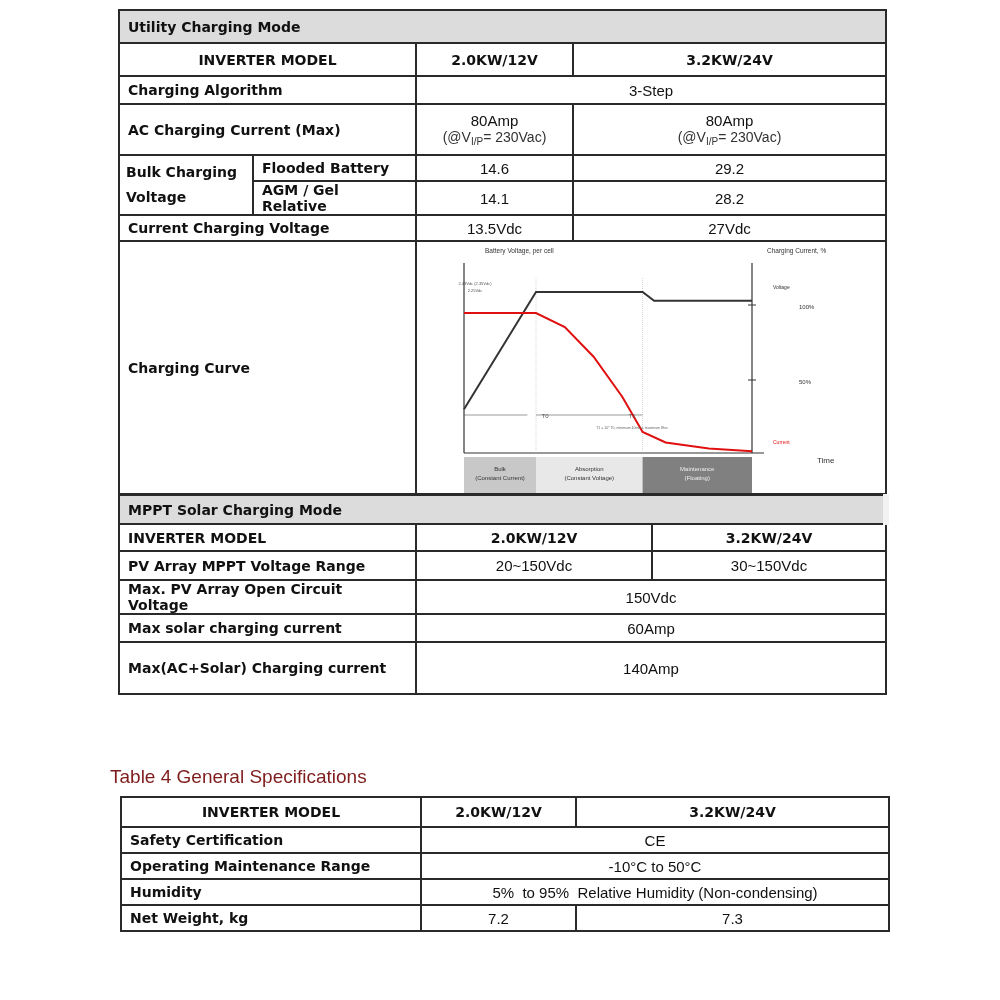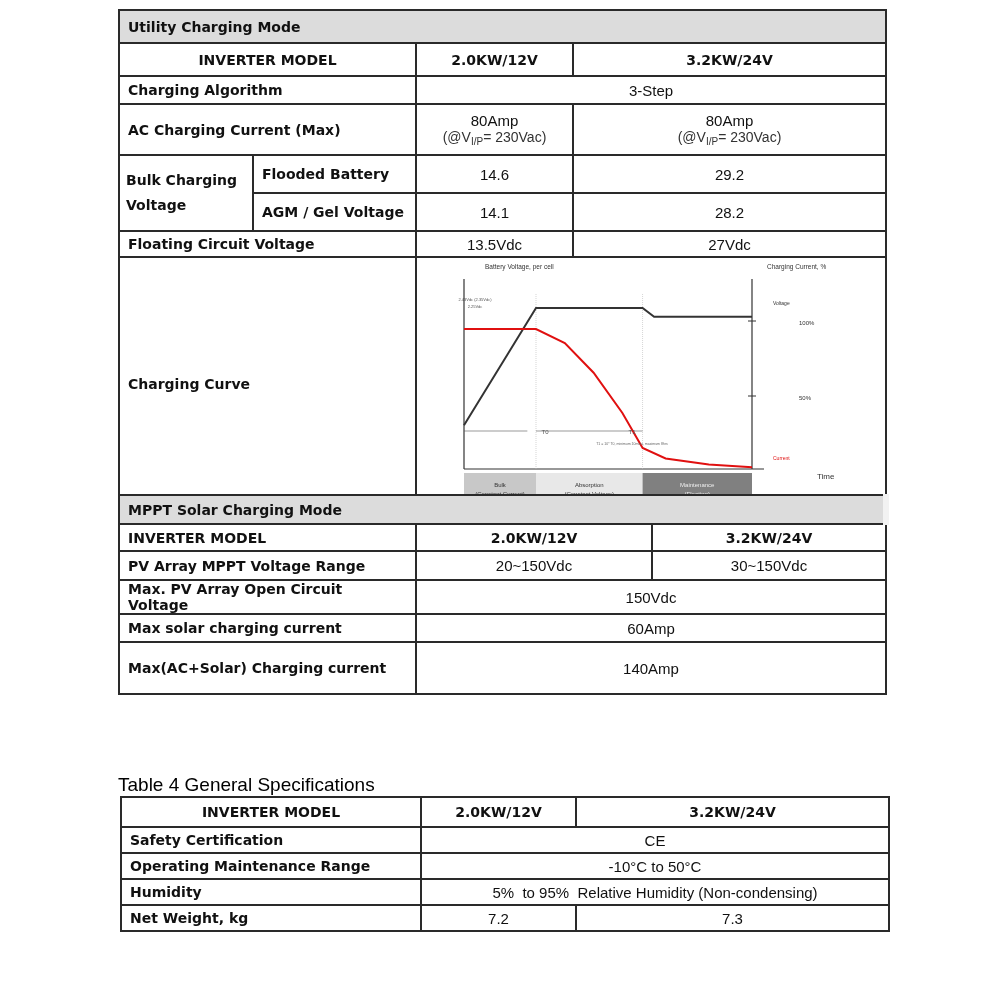--- a/index.html
+++ b/index.html
@@ -10,21 +10,21 @@
   td { border: 2px solid #2a2a2a; padding: 0 8px; font-size: 14px; vertical-align: middle; margin-left: 41px; }
   .b { font-weight: bold; }
   .c { text-align: center; font-family: "Liberation Sans", sans-serif; font-size: 15px; }
   .sec { background: #dcdcdc; font-weight: bold; font-size: 14px; }
   .hdr { text-align: center; font-weight: bold; }
   .sub { font-size: 10px; vertical-align: -3px; }
   #t1 { left: 118px; top: 9px; width: 767px; }
   #t2 { left: 118px; top: 494px; width: 767px; }
   #t3 { left: 120px; top: 796px; width: 768px; }
   #caption { position: absolute; left: 110px; top: 766px; font-family: "Liberation Sans", sans-serif;
-             font-size: 19px; color: #000000; margin: 8px; font-weight: normal; }
+             font-size: 19px; color: #7f1d1d; margin: 0; font-weight: normal; }
   .curvecell { padding: 0; position: relative; }
   svg text { font-family: "Liberation Sans", sans-serif; }
 </style>
 </head>
 <body>
 
 <table id="t1">
   <colgroup>
       <col style="width:134px">
       <col style="width:163px">
@@ -49,35 +49,35 @@
     <td class="c">
       <div>80Amp</div>
       <div style="font-size:14px;color:#333"><span>(@V</span><span class="sub">I/P</span><span>= 230Vac)</span></div>
     </td>
     <td class="c">
       <div>80Amp</div>
       <div style="font-size:14px;color:#333"><span>(@V</span><span class="sub">I/P</span><span>= 230Vac)</span></div>
     </td>
   </tr>
   <tr style="height:26px">
-    <td rowspan="2" class="b" style="padding:12px 6px;line-height:25px">
+    <td rowspan="2" class="b" style="padding:4px 6px;line-height:25px">
       <div>Bulk Charging</div>
       <div>Voltage</div>
     </td>
     <td class="b">Flooded Battery</td>
     <td class="c">14.6</td>
     <td class="c">29.2</td>
   </tr>
   <tr style="height:26px">
-    <td class="b">AGM / Gel Voltage</td>
+    <td class="b">AGM / Gel Relative</td>
     <td class="c">14.1</td>
     <td class="c">28.2</td>
   </tr>
   <tr style="height:26px">
-    <td colspan="2" class="b">Floating Circuit Voltage</td>
+    <td colspan="2" class="b">Current Charging Voltage</td>
     <td class="c">13.5Vdc</td>
     <td class="c">27Vdc</td>
   </tr>
   <tr style="height:253px">
     <td colspan="2" class="b">Charging Curve</td>
     <td colspan="2" class="curvecell">
       <svg id="curve" width="466" height="250" viewBox="0 0 466 250" style="display:block">
         <text id="lbl-yl" x="68" y="10" font-size="6.5" fill="#333">Battery Voltage, per cell</text>
         <text id="lbl-yr" x="350" y="10" font-size="6.5" fill="#333">Charging Current, %</text>
         <text x="58" y="42" font-size="4" fill="#555" text-anchor="middle">2.43Vdc (2.35Vdc)</text>

